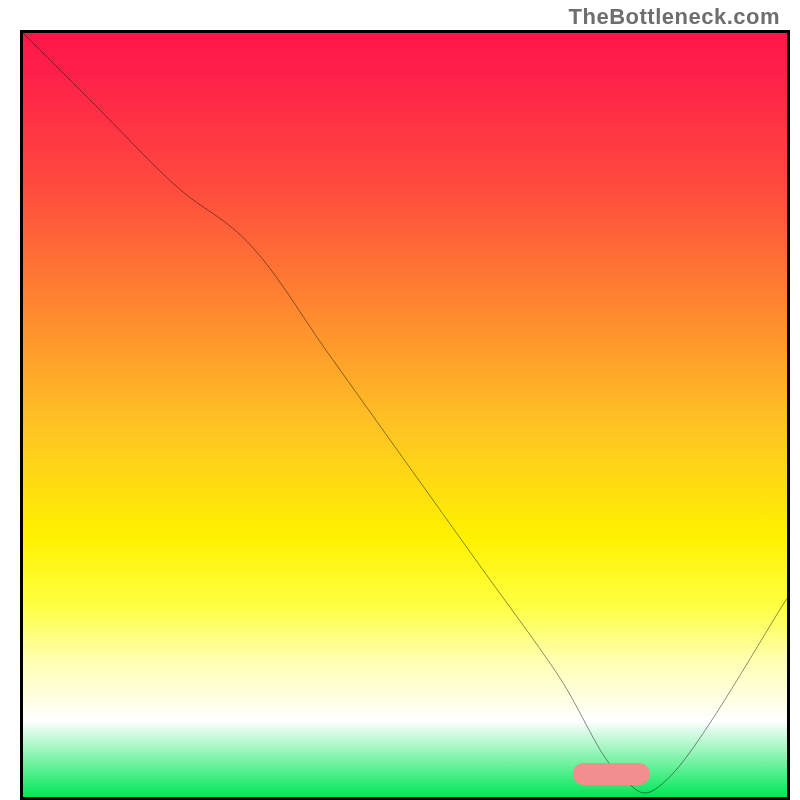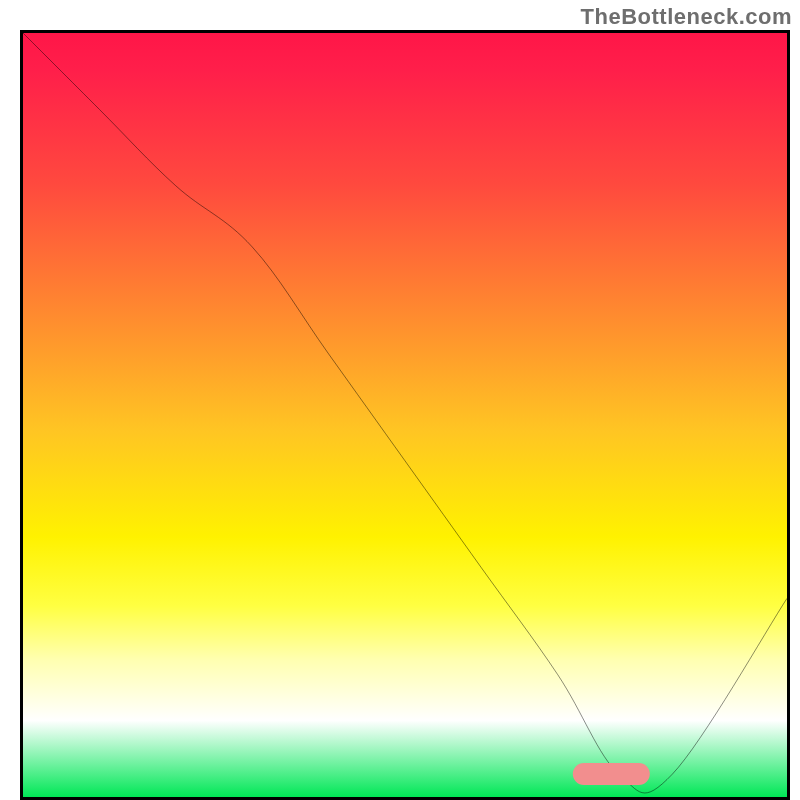--- a/index.html
+++ b/index.html
@@ -7,21 +7,21 @@
     width: 800px;
     height: 800px;
     background: #ffffff;
     position: relative;
     font-family: Arial, Helvetica, sans-serif;
     overflow: hidden;
   }
   .watermark {
     position: absolute;
     top: 4px;
-    right: 8px;
+    right: 20px;
     font-size: 22px;
     font-weight: 600;
     color: #6e6e6e;
     z-index: 10;
     letter-spacing: 0.5px;
   }
   .chart-wrap {
     position: absolute;
     left: 20px;
     top: 30px;

